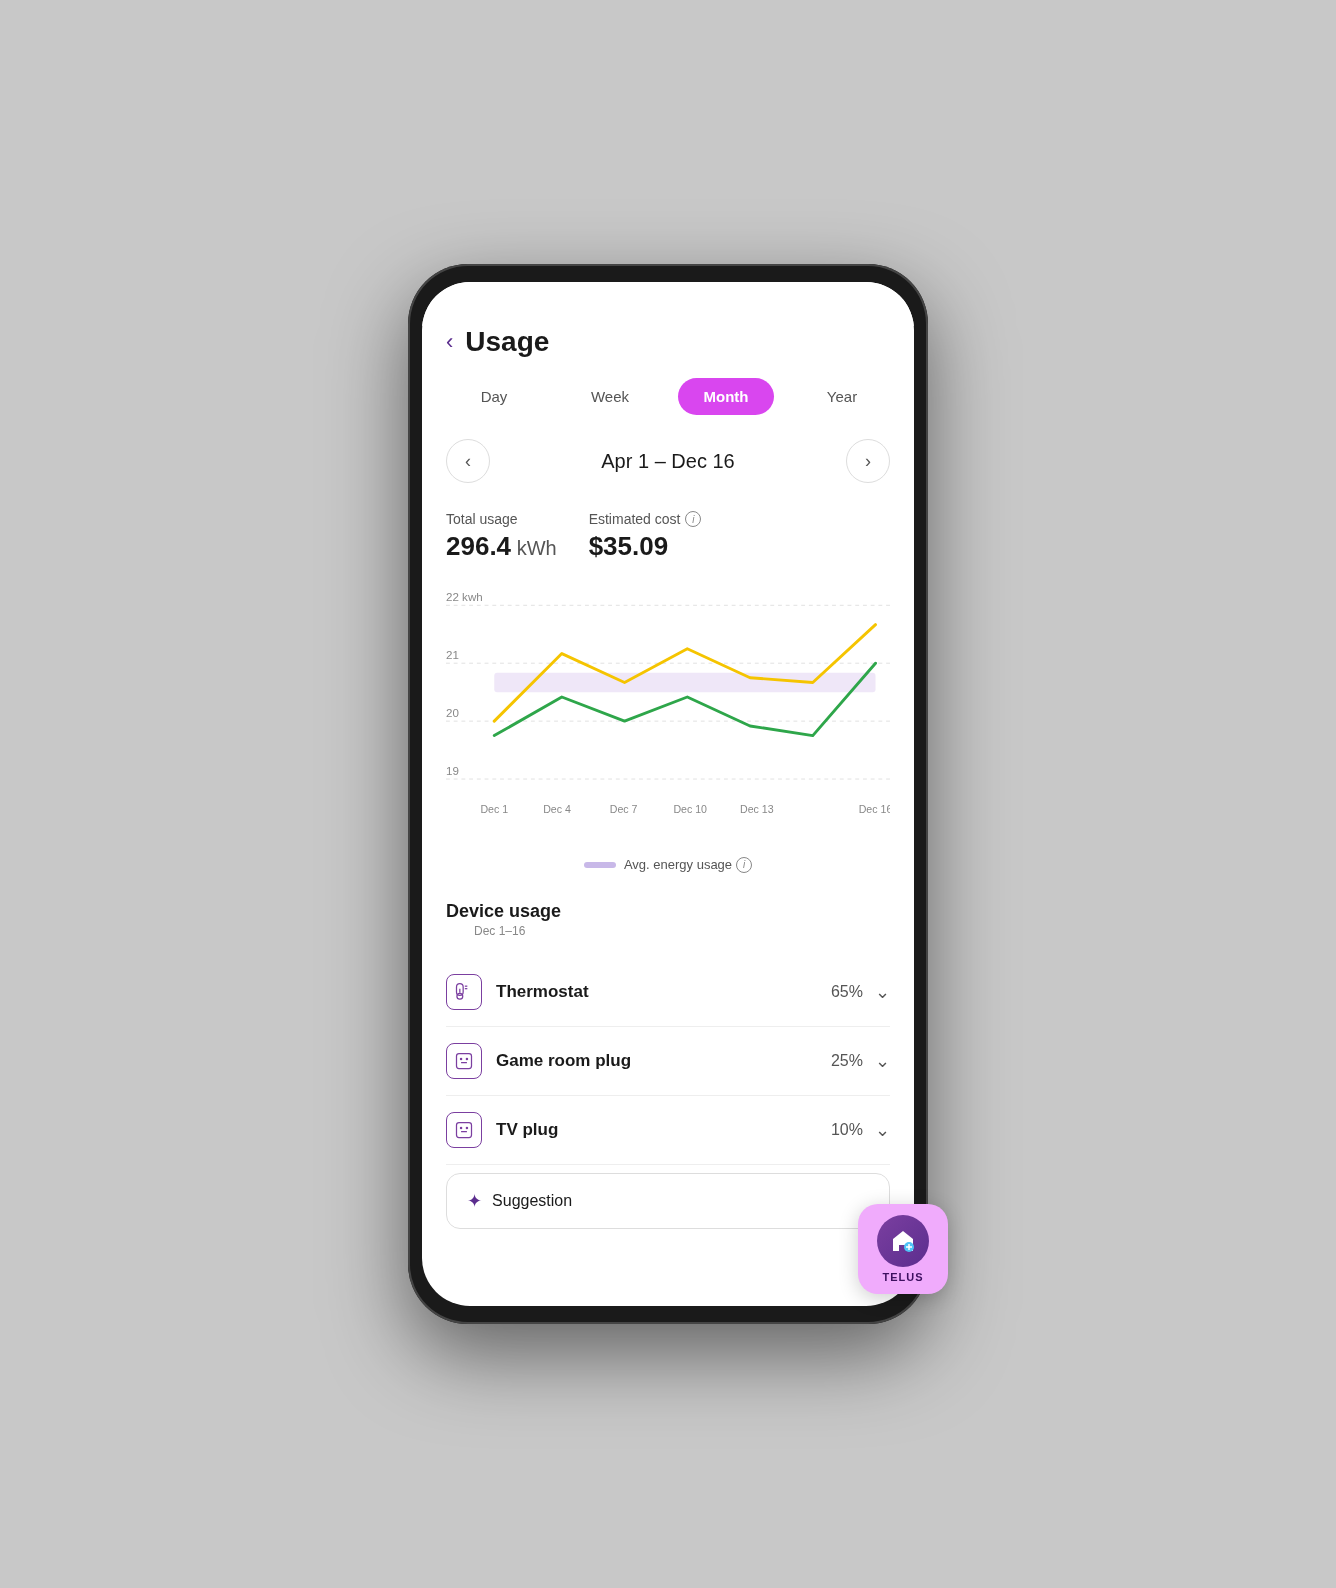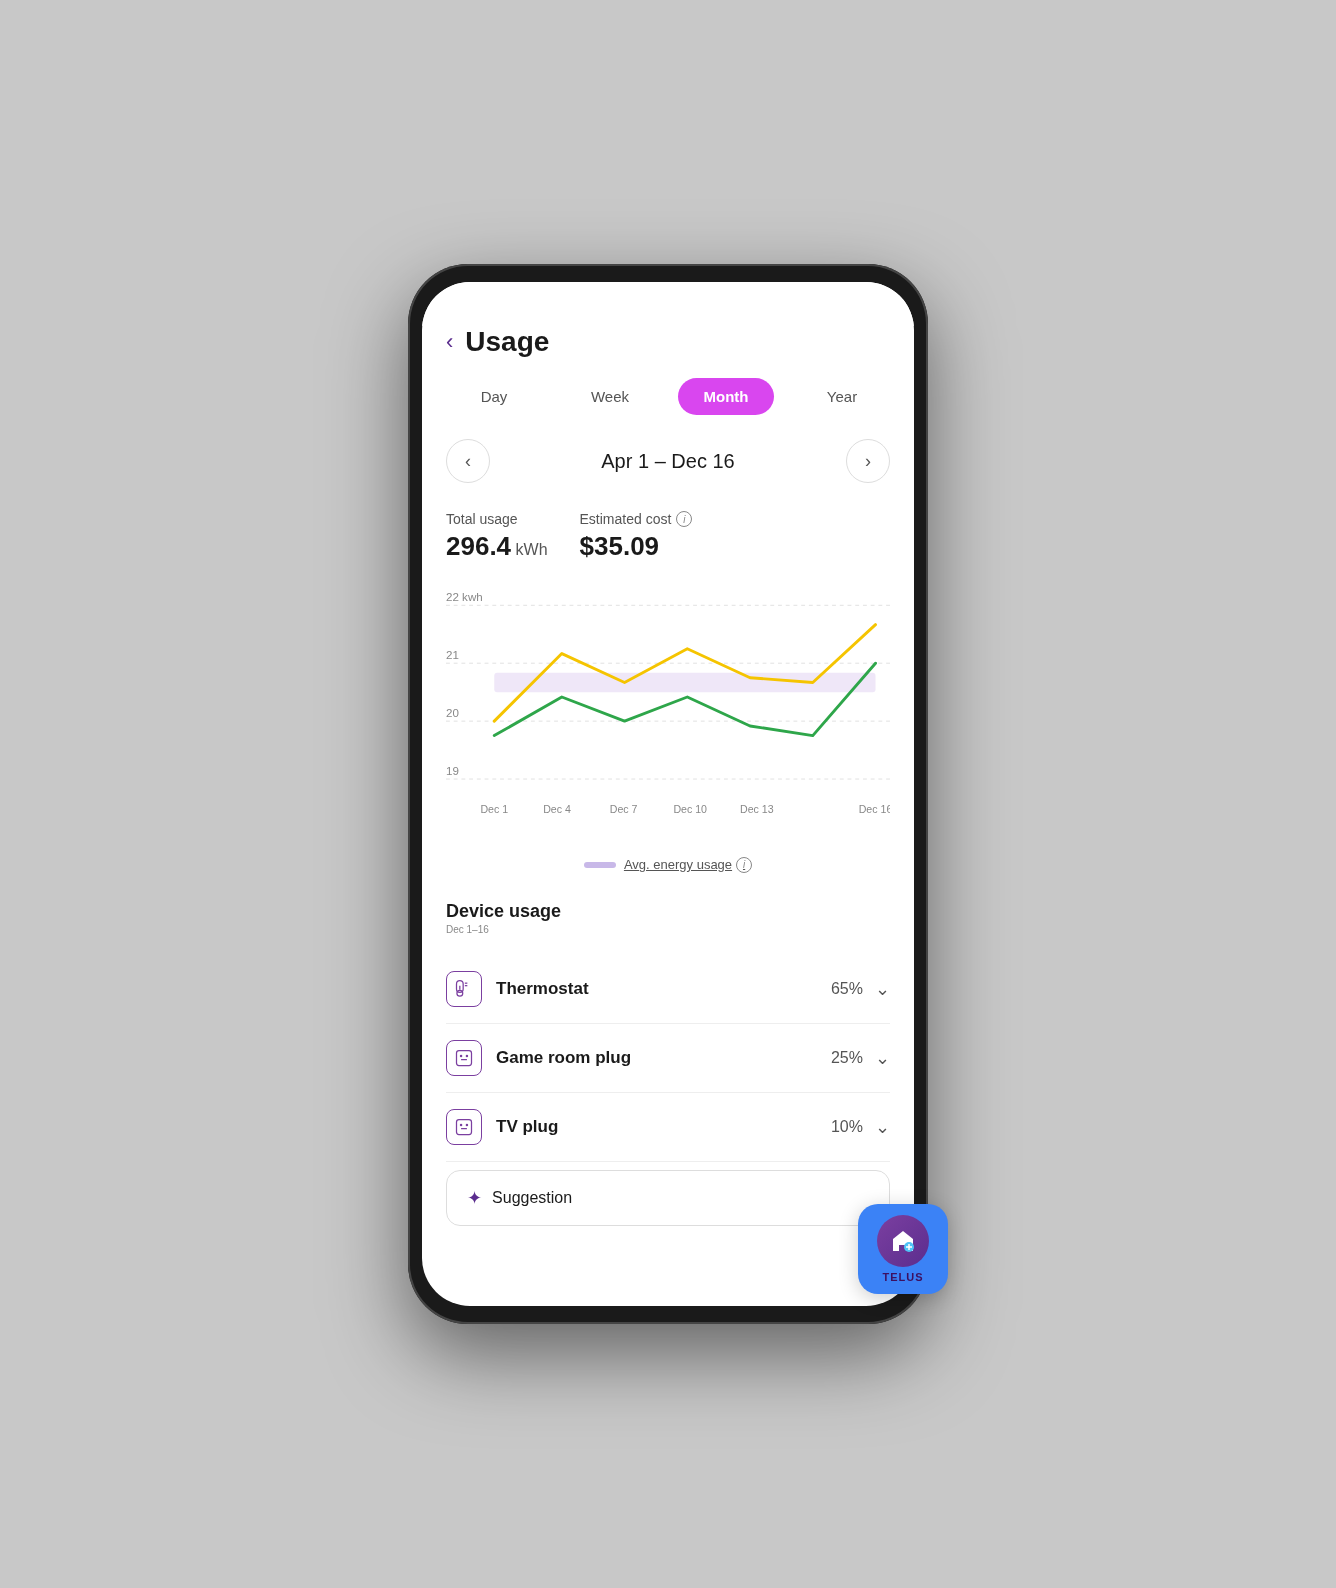--- a/index.html
+++ b/index.html
@@ -142,21 +142,21 @@
       font-size: 10px;
       color: #888;
       font-style: italic;
     }
     .stat-value {
       font-size: 26px;
       font-weight: 700;
       color: #1a1a1a;
     }
     .stat-unit {
-      font-size: 16px;
+      font-size: 20px;
       font-weight: 400;
       color: #555;
     }
 
     
     .chart-container {
       position: relative;
       margin-bottom: 16px;
     }
     .chart-svg {
@@ -176,34 +176,34 @@
       height: 6px;
       background: #c8b8e8;
       border-radius: 3px;
     }
     .legend-text {
       font-size: 13px;
       color: #555;
       display: flex;
       align-items: flex-start;
       gap: 4px;
-      text-decoration: underline;
     }
 
     
     .section-title {
       font-size: 18px;
       font-weight: 700;
       color: #1a1a1a;
       margin-bottom: 2px;
     }
     .section-subtitle {
-      font-size: 10px;
+      font-size: 12px;
       color: #888;
       margin-bottom: 20px;
+      margin-left: 28px;
     }
 
     
     .device-item {
       display: flex;
       align-items: center;
       padding: 16px 0;
       border-bottom: 1px solid #eee;
       cursor: pointer;
     }
@@ -259,21 +259,21 @@
       font-weight: 400;
     }
 
     
     .telus-badge {
       position: absolute;
       bottom: 30px;
       right: -20px;
       width: 90px;
       height: 90px;
-      background: #3b82f6;
+      background: #f0abfc;
       border-radius: 20px;
       display: flex;
       flex-direction: column;
       align-items: center;
       justify-content: center;
       box-shadow: 0 4px 20px rgba(0,0,0,0.2);
     }
     .telus-logo-circle {
       width: 52px;
       height: 52px;

